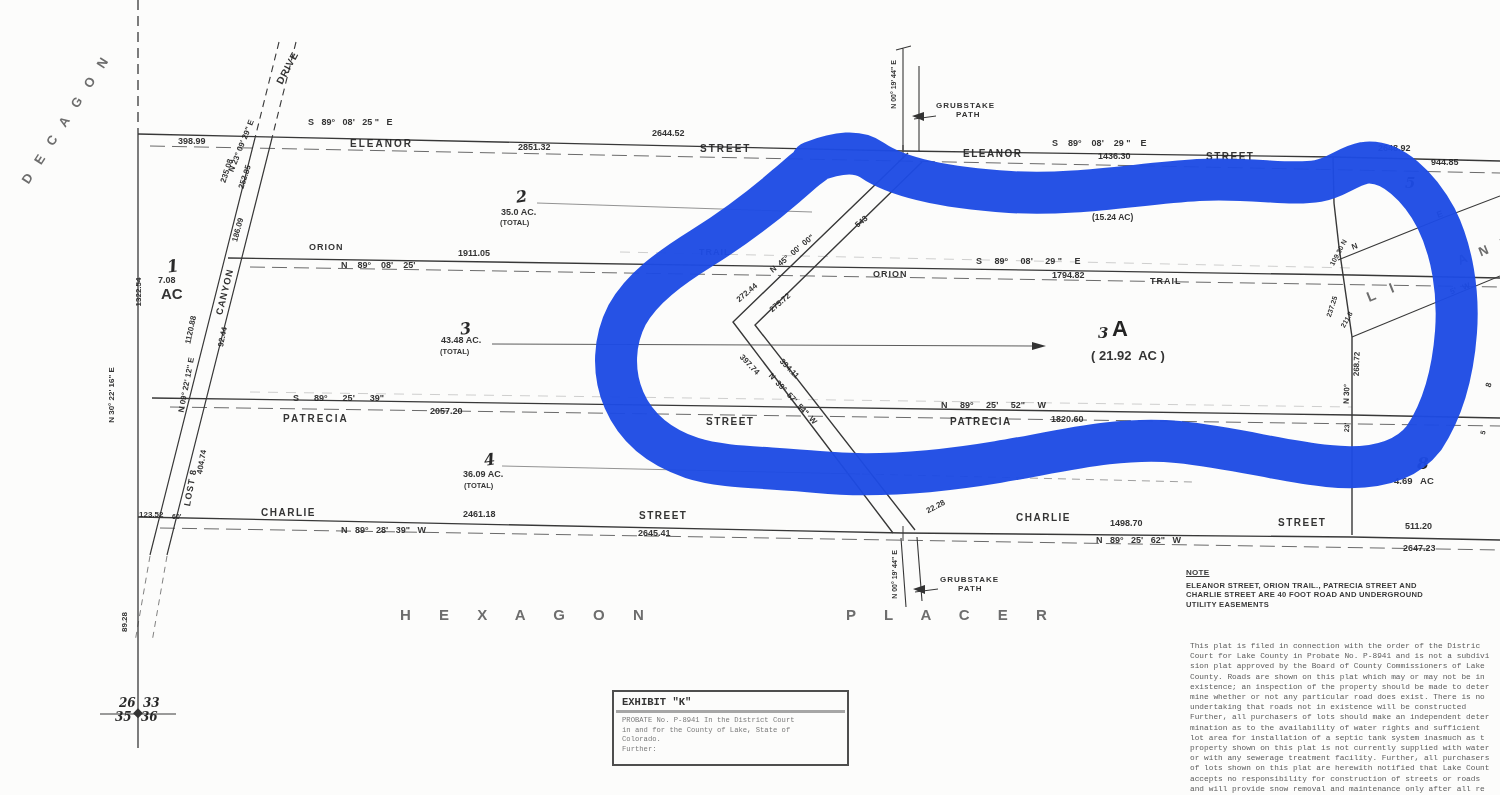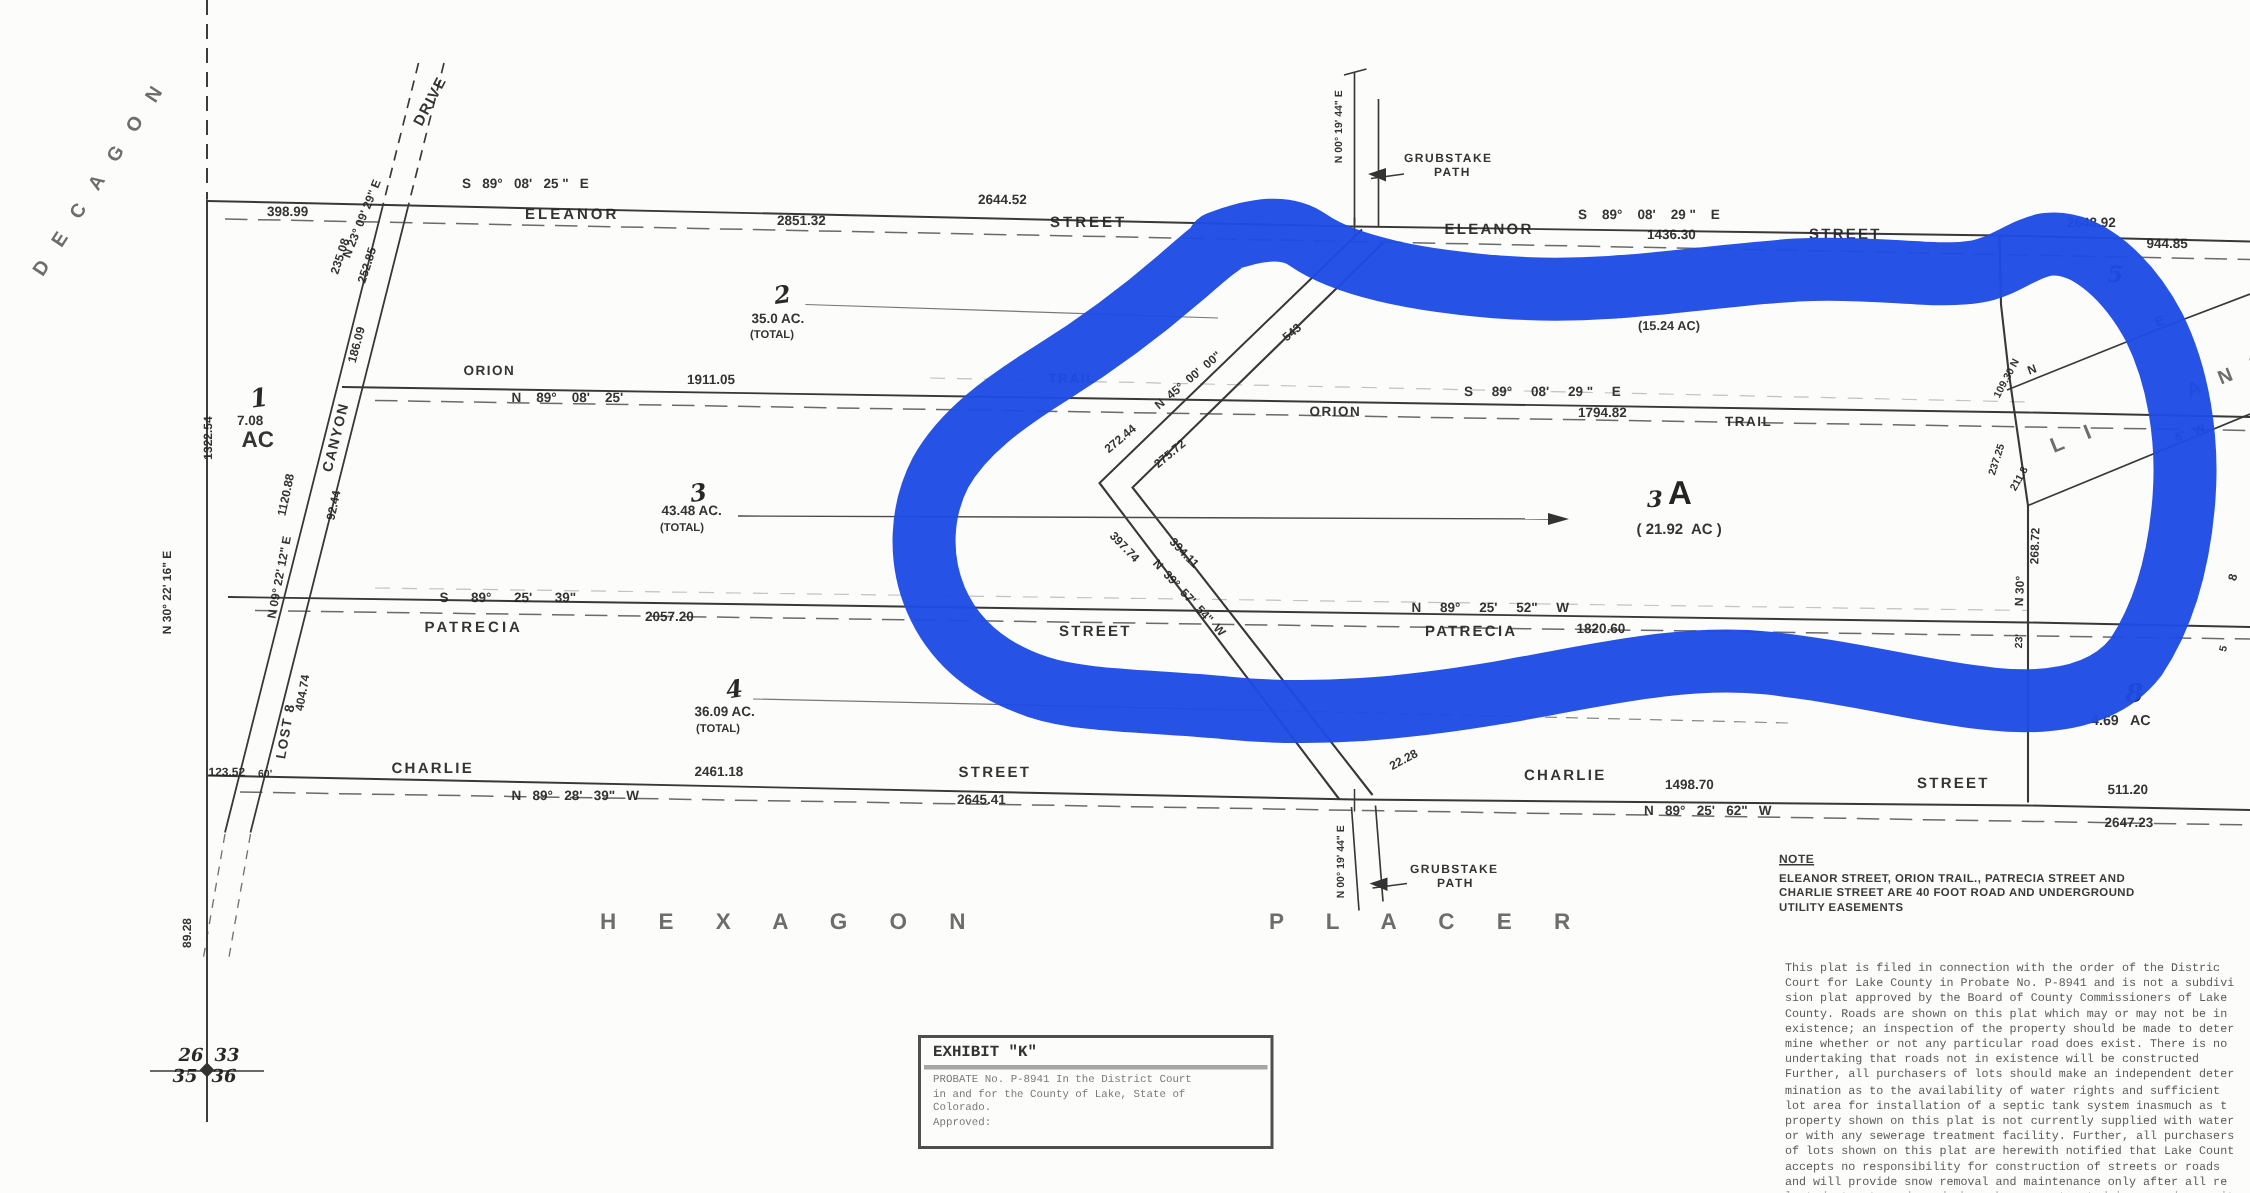--- a/index.html
+++ b/index.html
@@ -145,21 +145,21 @@
       <span class="ml" style="left: 501px; top: 208px; font-size: 9px;">35.0 AC.</span>
       <span class="ml" style="left: 500px; top: 219px; font-size: 7.5px;">(TOTAL)</span>
       <span class="ml lot" style="left: 460px; top: 321px; font-size: 16px; transform: rotate(-8deg);">3</span>
       <span class="ml" style="left: 441px; top: 336px; font-size: 9px;">43.48 AC.</span>
       <span class="ml" style="left: 440px; top: 348px; font-size: 7.5px;">(TOTAL)</span>
       <span class="ml lot" style="left: 484px; top: 452px; font-size: 16px; transform: rotate(-8deg);">4</span>
       <span class="ml" style="left: 463px; top: 470px; font-size: 9px;">36.09 AC.</span>
       <span class="ml" style="left: 464px; top: 482px; font-size: 7.5px;">(TOTAL)</span>
       <span class="ml lot" style="left: 1098px; top: 326px; font-size: 15px;">3</span>
       <span class="ml bigA" style="left: 1112px; top: 318px; font-size: 22px;">A</span>
-      <span class="ml" style="left: 1075px; top: 349px; font-size: 10px; padding-left: 16px;">( 21.92  AC )</span>
+      <span class="ml" style="left: 1075px; top: 349px; font-size: 13px; padding-left: 16px;">( 21.92  AC )</span>
       <span class="ml lot" style="left: 1405px; top: 176px; font-size: 15px;">5</span>
       <span class="ml lot" style="left: 1417px; top: 455px; font-size: 17px;">8</span>
       <span class="ml" style="left: 1394px; top: 476px; font-size: 9.5px;">4.69   AC</span>
       <span class="ml" style="left: 1092px; top: 213px; font-size: 8.5px;">(15.24 AC)</span>
       <span class="ml" style="left: 270px; top: 63px; font-size: 10px; transform: rotate(-62deg); letter-spacing: 1px;">DRIVE</span>
       <span class="ml" style="left: 214px; top: 142px; font-size: 8px; transform: rotate(-68deg);">N 23° 09' 29" E</span>
       <span class="ml" style="left: 215px; top: 167px; font-size: 8px; transform: rotate(-72deg);">235.08</span>
       <span class="ml" style="left: 233px; top: 173px; font-size: 8px; transform: rotate(-72deg);">252.85</span>
       <span class="ml" style="left: 226px; top: 226px; font-size: 8px; transform: rotate(-75deg);">186.09</span>
       <span class="ml" style="left: 201px; top: 287px; font-size: 9.5px; transform: rotate(-76deg); letter-spacing: 1px;">CANYON</span>
@@ -198,21 +198,21 @@
     </div>
 
 
   <div id="exhibit-box">
     <div id="exhibit-title">EXHIBIT "K"</div>
     <div id="exhibit-rule"></div>
     <div id="exhibit-body">
         <div>PROBATE No. P-8941 In the District Court</div>
         <div>in and for the County of Lake, State of</div>
         <div>Colorado.</div>
-        <div>Approved:</div>
+        <div>Further:</div>
       </div>
   </div>
 
   <div id="note-right" class="notes">
     <div class="nr-title">NOTE</div>
     <div>
         <div>ELEANOR STREET, ORION TRAIL., PATRECIA STREET AND</div>
         <div>CHARLIE STREET ARE 40 FOOT ROAD AND UNDERGROUND</div>
         <div>UTILITY EASEMENTS</div>
       </div>

